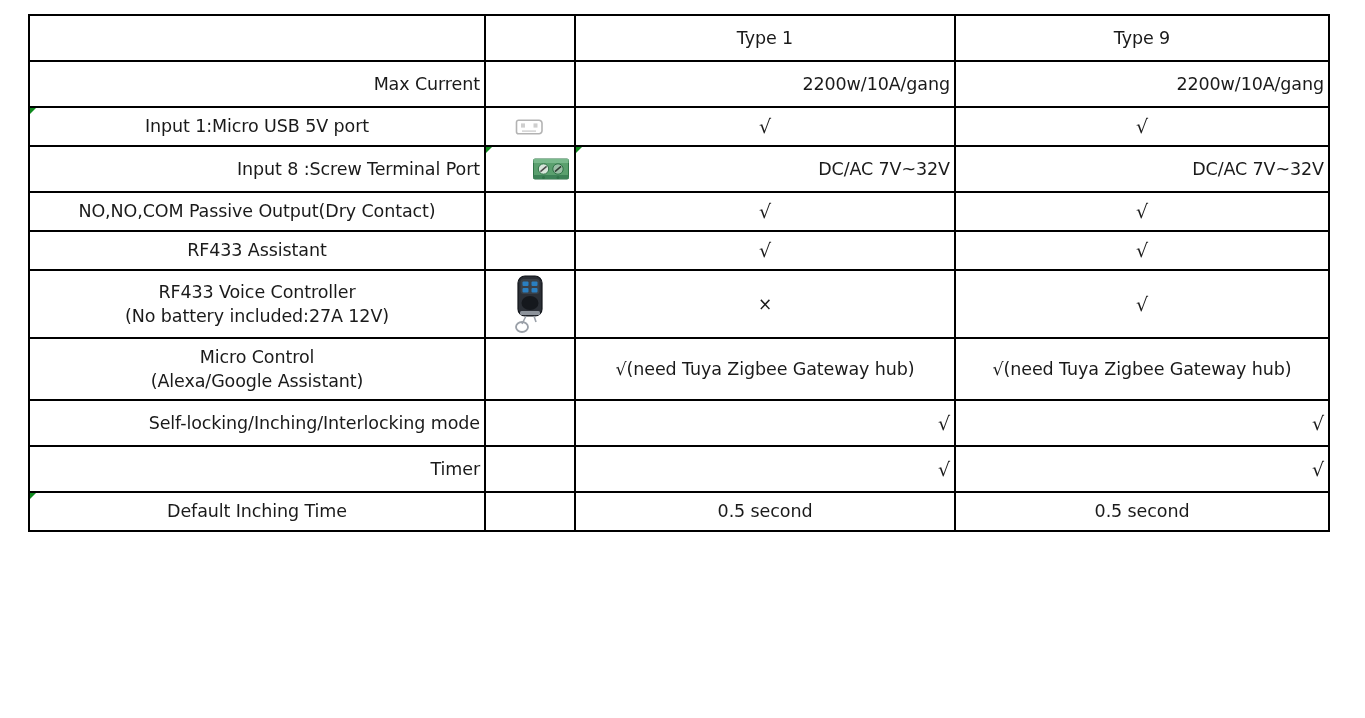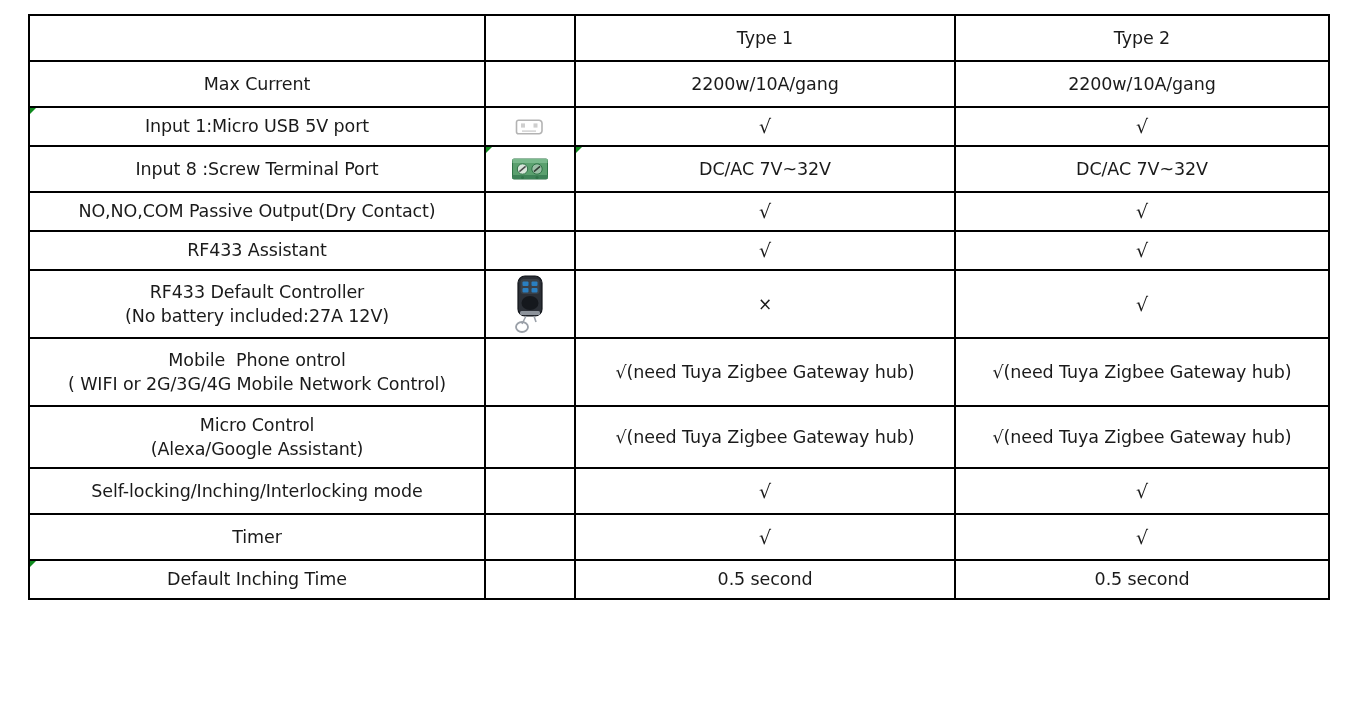--- a/index.html
+++ b/index.html
@@ -57,21 +57,21 @@
     top: 0px;
     width: 0;
     height: 0;
     border-top: 6px solid #0f8a1e;
     border-right: 6px solid transparent;
     pointer-events: none;
   }
 
   
   tr.r-header td   { height: 40px; margin-left: 14px; }
-  tr.r-std td      { height: 40px; }
+  tr.r-std td      { height: 40px; text-align: right; }
   tr.r-tight td    { height: 33px; margin-left: 43px; }
   tr.r-two td      { height: 56px; }
   tr.r-tall td     { height: 62px; }
 
   .cell-txt { display: block; }
   .line { display: block; white-space: pre; }
 
   .mark { font-size: 19px; line-height: 1; }
   .cross { font-size: 17px; line-height: 1; }
 
@@ -106,21 +106,21 @@
     <tbody id="table-body">
         <tr class="r-header">
           <td>
             <span class="line"></span>
           </td>
           <td></td>
           <td>
             <span class="cell-txt">Type 1</span>
           </td>
           <td>
-            <span class="cell-txt">Type 2</span>
+            <span class="cell-txt">Type 9</span>
           </td>
         </tr>
         <tr class="r-std">
           <td>
             <span class="line">Max Current</span>
           </td>
           <td></td>
           <td>
             <span class="cell-txt">2200w/10A/gang</span>
           </td>
@@ -186,21 +186,21 @@
           <td></td>
           <td>
             <span class="cell-txt mark">√</span>
           </td>
           <td>
             <span class="cell-txt mark">√</span>
           </td>
         </tr>
         <tr class="r-tall">
           <td>
-            <span class="line">RF433 Default Controller</span>
+            <span class="line">RF433 Voice Controller</span>
             <span class="line">(No battery included:27A 12V)</span>
           </td>
           <td><span class="icon-wrap"><svg class="remote-icon" viewBox="0 0 42 60" xmlns="http://www.w3.org/2000/svg">
                 <rect x="9" y="2" width="24" height="40" rx="7" fill="#2b2f36" stroke="#11141a" stroke-width="1.2"></rect>
                 <rect x="11.5" y="5" width="19" height="15" rx="3" fill="#3a4048"></rect>
                 <rect x="13.5" y="7.5" width="6" height="4.6" rx="1" fill="#2a7fc1"></rect>
                 <rect x="22.5" y="7.5" width="6" height="4.6" rx="1" fill="#2a7fc1"></rect>
                 <rect x="13.5" y="14" width="6" height="4.6" rx="1" fill="#2a7fc1"></rect>
                 <rect x="22.5" y="14" width="6" height="4.6" rx="1" fill="#2a7fc1"></rect>
                 <ellipse cx="21" cy="29" rx="8.5" ry="7" fill="#15181d"></ellipse>
@@ -209,33 +209,20 @@
                 <path d="M25 42 L27 48" stroke="#9aa0a8" stroke-width="1.6" fill="none"></path>
                 <ellipse cx="13" cy="53" rx="6" ry="5" fill="none" stroke="#9aa0a8" stroke-width="1.8"></ellipse>
               </svg></span></td>
           <td>
             <span class="cell-txt cross">×</span>
           </td>
           <td>
             <span class="cell-txt mark">√</span>
           </td>
         </tr>
-        <tr class="r-tall">
-          <td>
-            <span class="line">Mobile  Phone ontrol</span>
-            <span class="line">( WIFI or 2G/3G/4G Mobile Network Control)</span>
-          </td>
-          <td></td>
-          <td>
-            <span class="cell-txt">√(need Tuya Zigbee Gateway hub)</span>
-          </td>
-          <td>
-            <span class="cell-txt">√(need Tuya Zigbee Gateway hub)</span>
-          </td>
-        </tr>
         <tr class="r-two">
           <td>
             <span class="line">Micro Control</span>
             <span class="line">(Alexa/Google Assistant)</span>
           </td>
           <td></td>
           <td>
             <span class="cell-txt">√(need Tuya Zigbee Gateway hub)</span>
           </td>
           <td>

